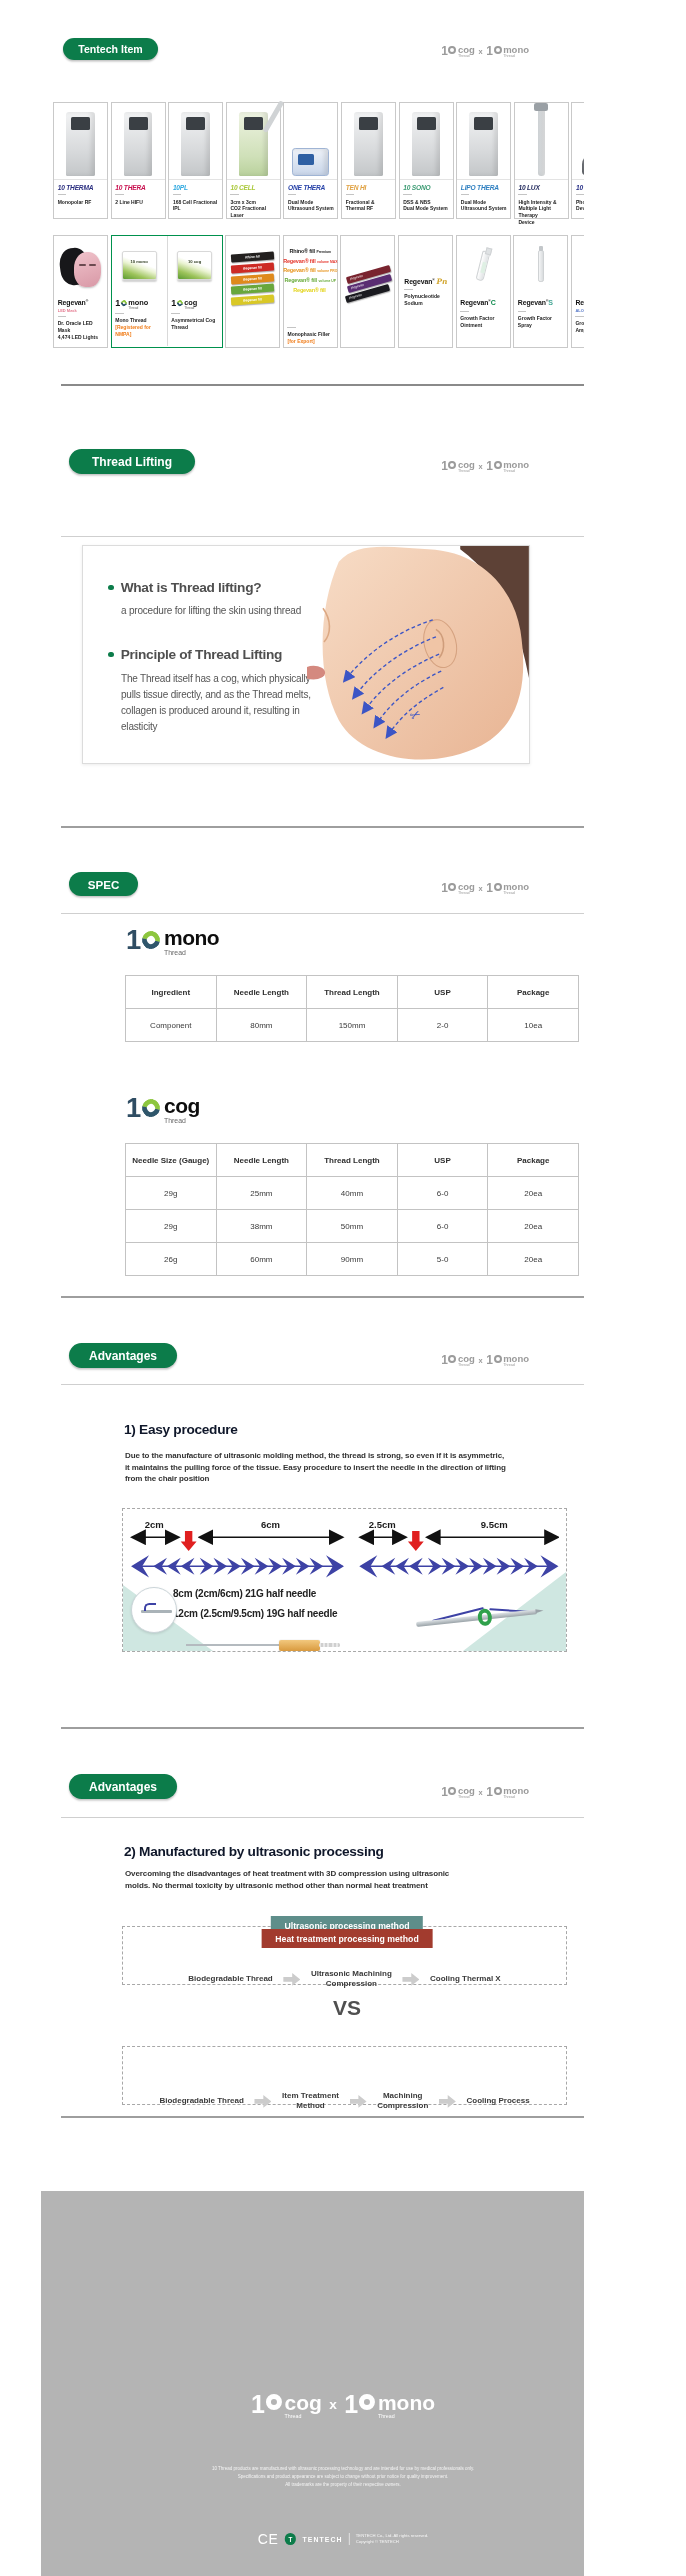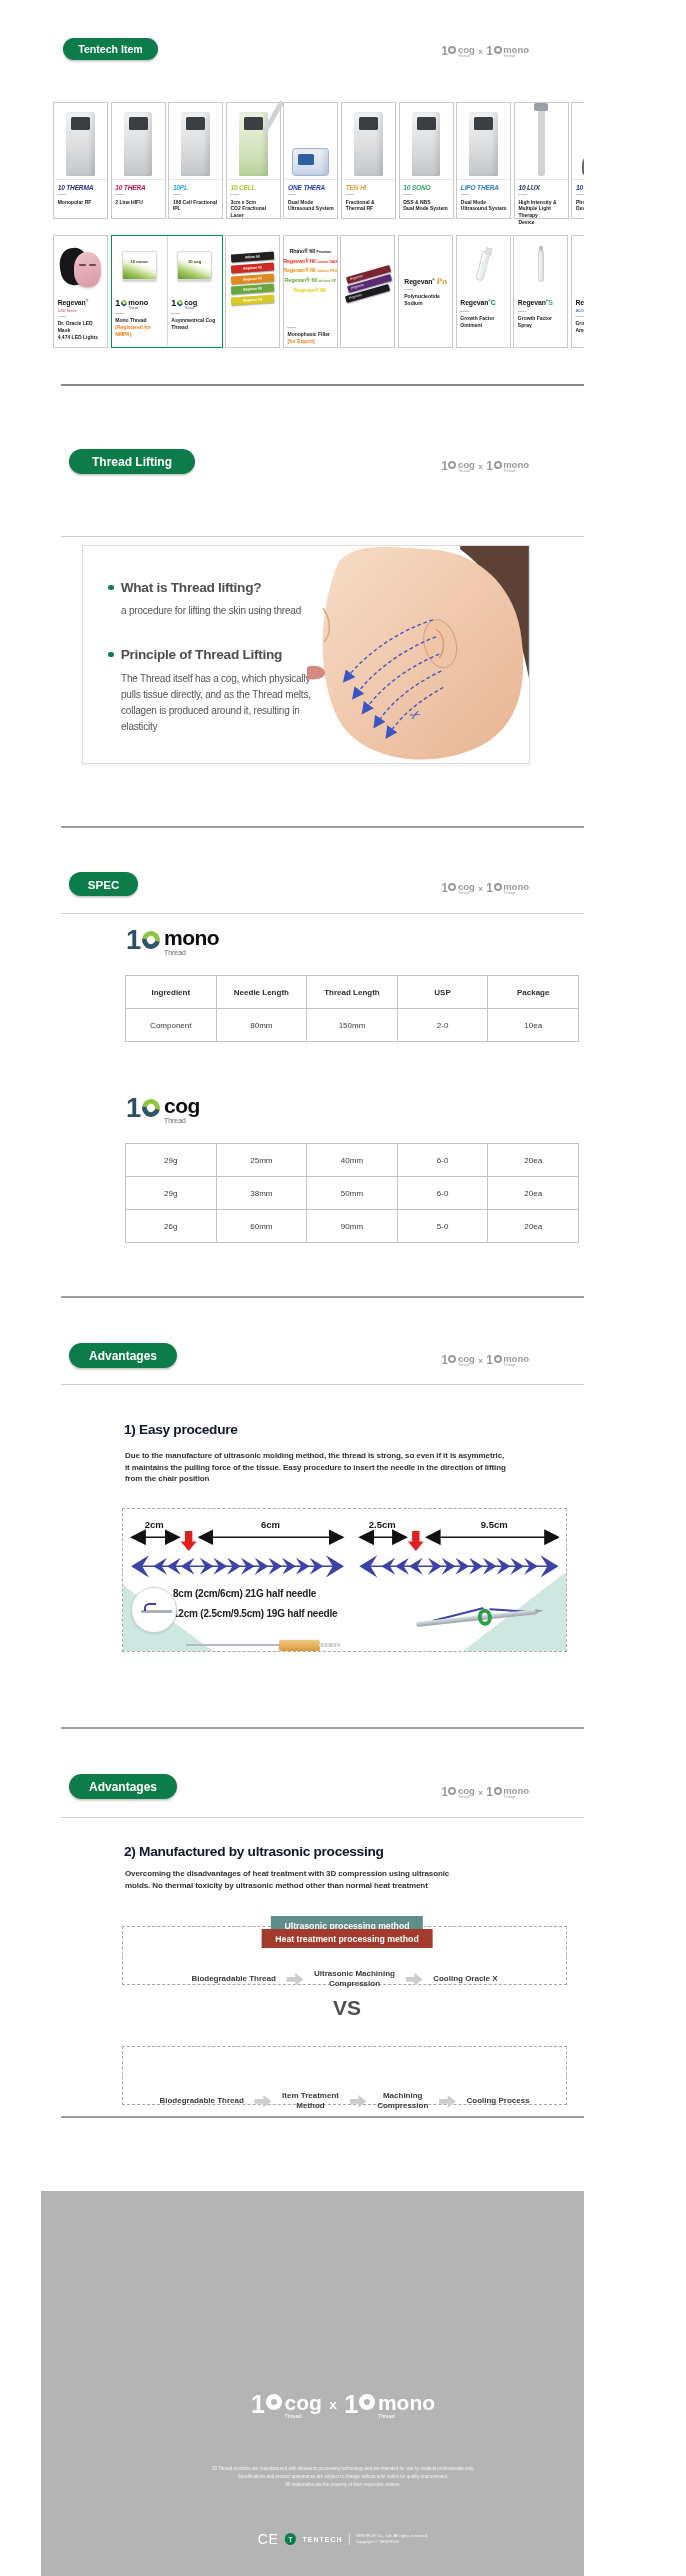--- a/index.html
+++ b/index.html
@@ -599,20 +599,27 @@
     <span class="sl-num">1</span>
       <span class="sl-ring"></span>
     <span class="sl-wordwrap">
         <span class="sl-word">cog</span>
         <span class="sl-sub">Thread</span>
       </span>
   </div>
 
   <table class="spec-table" style="top:1143px;">
     <tbody>
+        <tr class="hd">
+      <td>Needle Size (Gauge)</td>
+      <td>Needle Length</td>
+      <td>Thread Length</td>
+      <td>USP</td>
+      <td>Package</td>
+    </tr>
     <tr>
       <td>29g</td>
       <td>25mm</td>
       <td>40mm</td>
       <td>6-0</td>
       <td>20ea</td>
     </tr>
     <tr>
       <td>29g</td>
       <td>38mm</td>
@@ -772,21 +779,21 @@
     <div class="step">
         <span>Biodegradable Thread</span>
       </div>
     <div class="farrow"></div>
     <div class="step">
         <span>Ultrasonic Machining</span>
         <span>Compression</span>
       </div>
     <div class="farrow"></div>
     <div class="step">
-        <span>Cooling Oracle X</span>
+        <span>Cooling Thermal X</span>
       </div>
   </div>
 
   <div class="vs" style="top:1996px;">VS</div>
 
   <div class="mlabel red" style="top:1929px;">Heat treatment processing method</div>
   <div class="dotbox" style="top:2046px;height:59px;"></div>
   <div class="flow" style="top:2070px;">
     <div class="step">
         <span>Biodegradable Thread</span>

